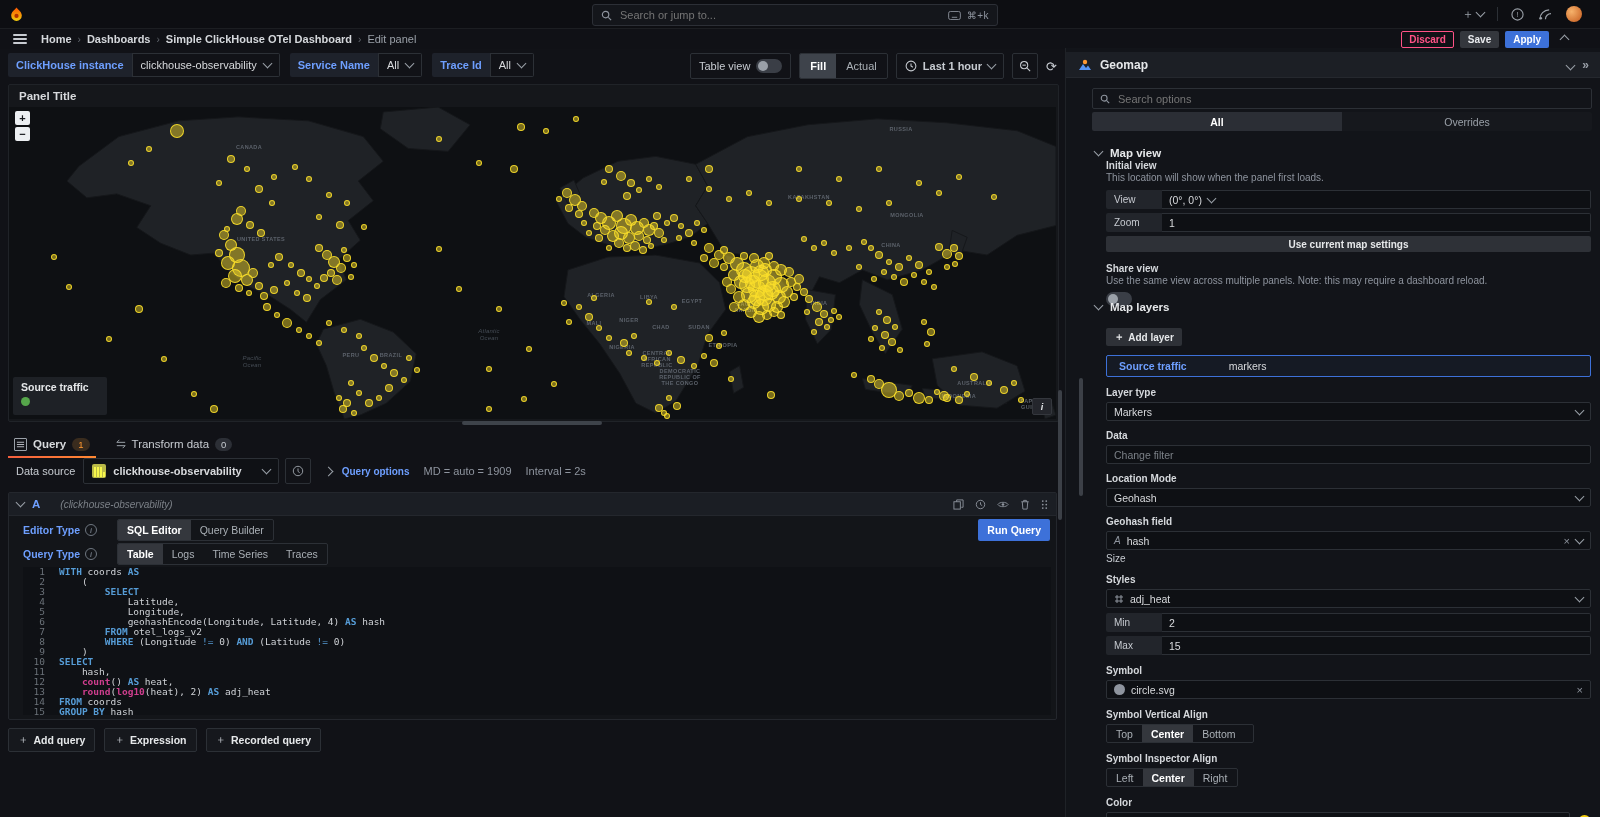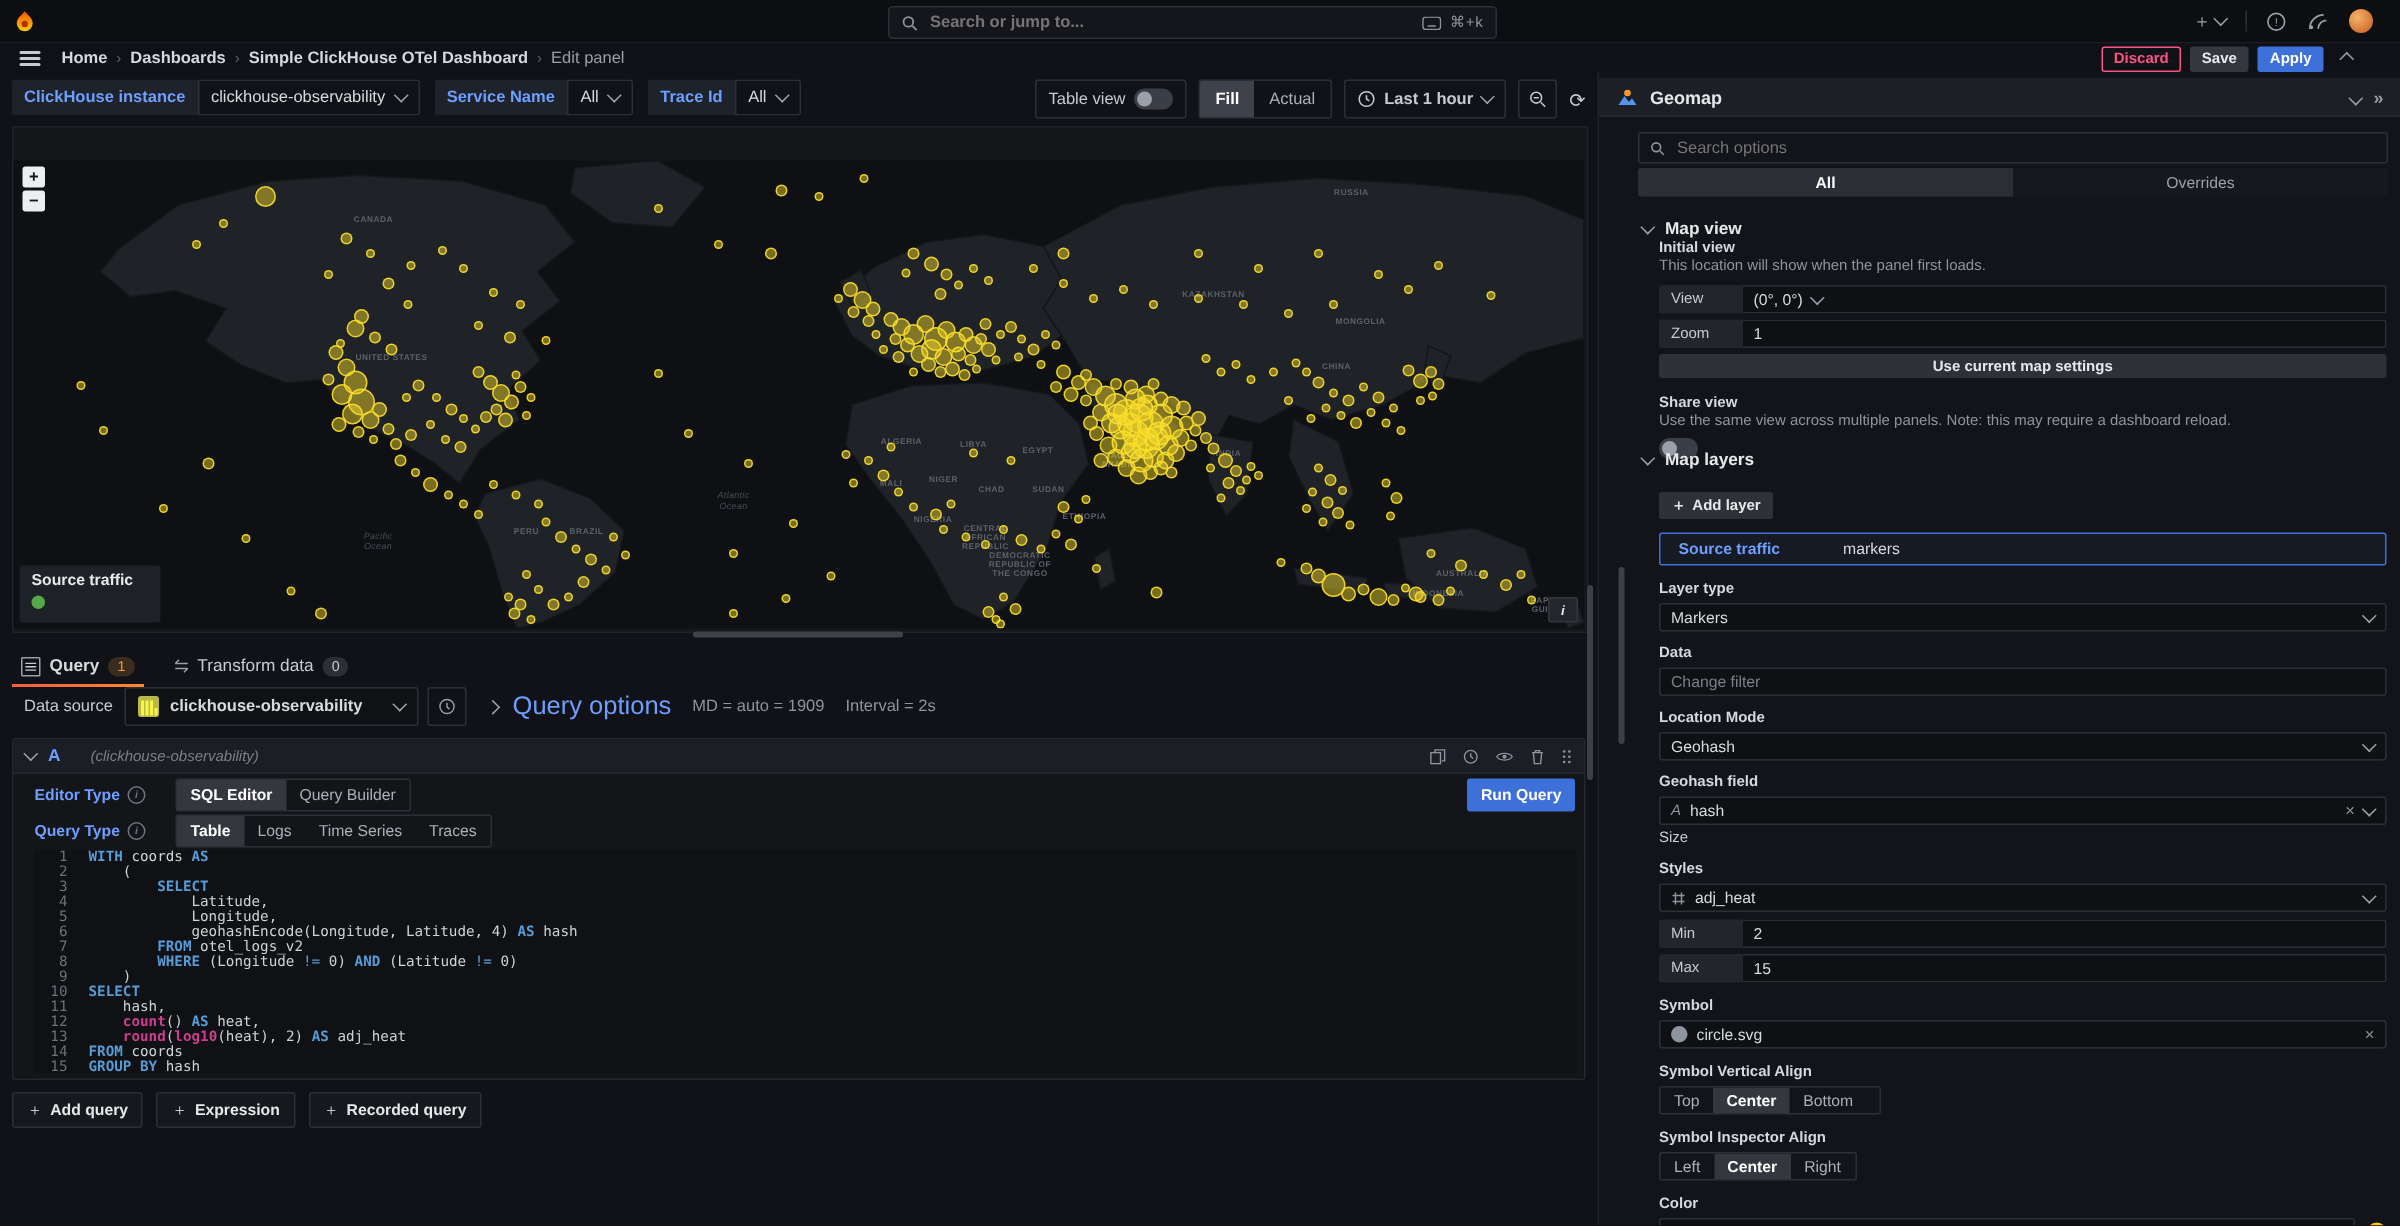--- a/index.html
+++ b/index.html
@@ -5,21 +5,21 @@
   html,body{margin:0;padding:0;background:#0b0c0e;font-family:"Liberation Sans",sans-serif;-webkit-font-smoothing:antialiased;}
   #app{position:relative;width:1600px;height:817px;background:#111217;overflow:hidden;color:#d8dadd;font-size:12px;}
   .abs{position:absolute;}
   .row{display:flex;align-items:center;}
   .chev{display:inline-block;width:6px;height:6px;border-right:1.5px solid currentColor;border-bottom:1.5px solid currentColor;transform:rotate(45deg);margin-top:-3px;}
   .chev.r{transform:rotate(-45deg);}
   .chev.u{transform:rotate(-135deg);margin-top:3px;}
   
   #topnav{left:0;top:0;width:1600px;height:28px;background:#0d0e12;border-bottom:1px solid #1c1e22;display:flex;align-items:center;}
   #searchbox{position:absolute;left:592px;top:4px;width:388px;height:20px;background:#14161b;border:1px solid #2c2f36;border-radius:3px;display:flex;align-items:center;padding:0 8px;color:#8e949e;gap:6px;}
-  #searchbox input{flex:1;background:transparent;border:0;outline:0;color:#c7cbd1;font-size:11px;font-family:"Liberation Sans",sans-serif;font-weight:bold;}
+  #searchbox input{flex:1;background:transparent;border:0;outline:0;color:#c7cbd1;font-size:11px;font-family:"Liberation Sans",sans-serif;}
   .kbd{font-size:10px;color:#8e949e;letter-spacing:.5px;}
   .navicon{color:#9aa0a8;font-size:12px;margin:0 7px;display:flex;align-items:center;gap:3px;}
   
   #crumbbar{left:0;top:28px;width:1600px;height:20px;background:#101116;display:flex;align-items:center;}
   .crumb{font-size:11px;font-weight:bold;color:#d5d8dc;margin:0 4px;}
   .crumb.dim{color:#9aa0a8;font-weight:normal;}
   .crumbsep{color:#5f646b;font-size:10px;margin:0 2px;}
   .burger{width:14px;margin:0 10px 0 13px;display:inline-block;}
   .burger i{display:block;height:2px;background:#c7cbd1;margin:2px 0;border-radius:1px;}
   .btn{display:inline-flex;align-items:center;justify-content:center;border-radius:2px;font-size:10px;font-weight:bold;cursor:pointer;}
@@ -56,21 +56,21 @@
   .qtab .cnt.orange{color:#ff9830;background:#3a2c1e;}
   .qtab .underline{position:absolute;left:0;right:0;bottom:-2px;height:2px;background:linear-gradient(90deg,#f55f3e,#ff8833);}
   .ticon{width:11px;height:11px;border:1px solid #9aa0a8;border-radius:2px;display:inline-block;}
   
   #dsrow{left:0;top:456px;width:1065px;height:30px;display:flex;align-items:center;padding-left:16px;box-sizing:border-box;}
   .dslabel{font-size:11px;color:#c7cbd1;margin-right:8px;}
   #dspicker{height:24px;border:1px solid #2c3036;border-radius:2px;background:#0f1115;display:flex;align-items:center;padding:0 8px;gap:7px;font-size:11px;}
   .chicon{display:inline-flex;width:14px;height:14px;background:#b9b948;border-radius:2px;align-items:flex-end;justify-content:center;gap:1px;padding:1px;box-sizing:border-box;}
   .chicon i{width:2px;background:#f6f64a;display:inline-block;}
   .circbtn{width:24px;height:24px;border:1px solid #2c3036;border-radius:2px;display:flex;align-items:center;justify-content:center;color:#9aa0a8;font-size:11px;margin-left:6px;}
-  .qopt{color:#6e9fff;font-size:17px;font-weight:normal;margin-left:10px;}
+  .qopt{color:#6e9fff;font-size:10px;font-weight:bold;margin-left:10px;}
   .meta{color:#8e949e;font-size:11px;margin-left:14px;}
   #inspector{position:absolute;right:12px;top:459px;height:24px;background:#2c2f36;border-radius:2px;color:#e6e8ea;font-size:11px;font-weight:bold;display:flex;align-items:center;padding:0 10px;}
   
   #qcard{left:8px;top:492px;width:1049px;height:228px;border:1px solid #24272d;border-radius:2px;background:#131519;box-sizing:border-box;}
   #qhead{height:22px;background:#1b1e24;border-bottom:1px solid #24272d;display:flex;align-items:center;padding:0 8px;gap:8px;}
   #qhead .refid{color:#6e9fff;font-weight:bold;font-size:11.5px;}
   #qhead .hint{color:#7b8087;font-style:italic;font-size:10px;margin-left:12px;}
   .hicons{margin-left:auto;display:flex;gap:11px;color:#8e949e;align-items:center;}
   .fieldlbl{color:#6e9fff;font-size:10.5px;font-weight:bold;display:flex;gap:5px;align-items:center;width:86px;}
   .inf{width:10px;height:10px;border:1px solid #6e7680;border-radius:50%;color:#6e7680;font-size:7px;display:inline-flex;align-items:center;justify-content:center;font-style:italic;}
@@ -233,20 +233,23 @@
             <circle cx="6" cy="6" r="4.2" fill="none" stroke="#c7cbd1" stroke-width="1.2"></circle>
             <line x1="4" y1="6" x2="8" y2="6" stroke="#c7cbd1" stroke-width="1.2"></line>
             <line x1="9.5" y1="9.5" x2="13" y2="13" stroke="#c7cbd1" stroke-width="1.2"></line>
           </svg>
         </span>
     </div>
     <span style="color:#c7cbd1;font-size:13px;">⟳</span>
   </div>
 
   <div id="panel" class="abs">
+    <div id="paneltitle">
+        <span>Panel Title</span>
+      </div>
     <div id="mapcanvas">
       <svg width="1047" height="312" viewBox="0 0 1049 316" preserveAspectRatio="none" style="position:absolute;left:0;top:0;">
         <g fill="#1f2226" stroke="#15171a" stroke-width="1">
           <path d="M70,60 L110,30 L170,14 L230,10 L300,14 L355,30 L375,55 L350,75 L365,95 L340,115 L352,135 L330,155 L338,175 L312,195 L298,218 L282,205 L262,192 L240,182 L222,168 L205,148 L182,150 L152,138 L128,122 L142,100 L108,88 L78,92 L58,75 Z"></path>
           <path d="M375,5 L430,0 L462,18 L440,45 L400,42 L372,22 Z"></path>
           <path d="M315,225 L352,215 L385,228 L408,250 L402,278 L378,300 L352,312 L336,316 L326,290 L318,262 L308,240 Z"></path>
           <path d="M548,95 L575,72 L610,55 L648,50 L688,58 L700,80 L688,100 L700,118 L682,132 L655,140 L628,145 L602,140 L578,132 L560,118 Z"></path>
           <path d="M552,82 L566,74 L572,88 L560,98 Z"></path>
           <path d="M560,165 L600,152 L648,150 L692,158 L712,178 L718,205 L700,230 L690,262 L668,298 L648,310 L628,300 L612,270 L592,240 L572,215 L556,192 Z"></path>
           <path d="M688,58 L740,30 L800,18 L870,12 L940,16 L1010,24 L1049,40 L1049,120 L1010,130 L980,150 L950,145 L915,165 L880,175 L855,165 L832,178 L812,172 L800,195 L788,178 L770,160 L745,150 L718,148 L700,118 L688,100 L700,80 Z"></path>

